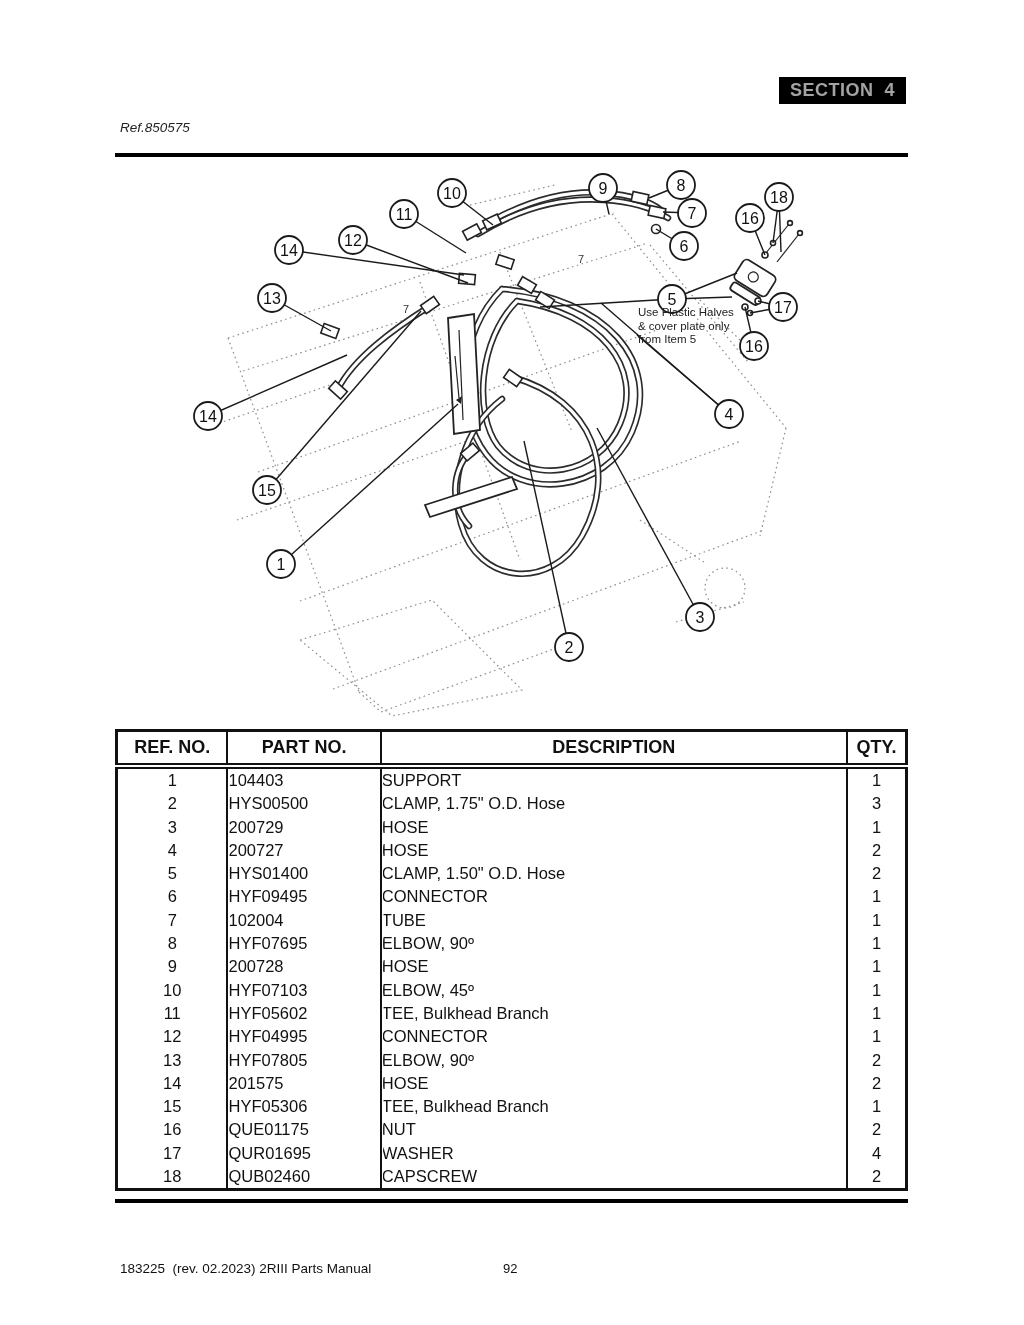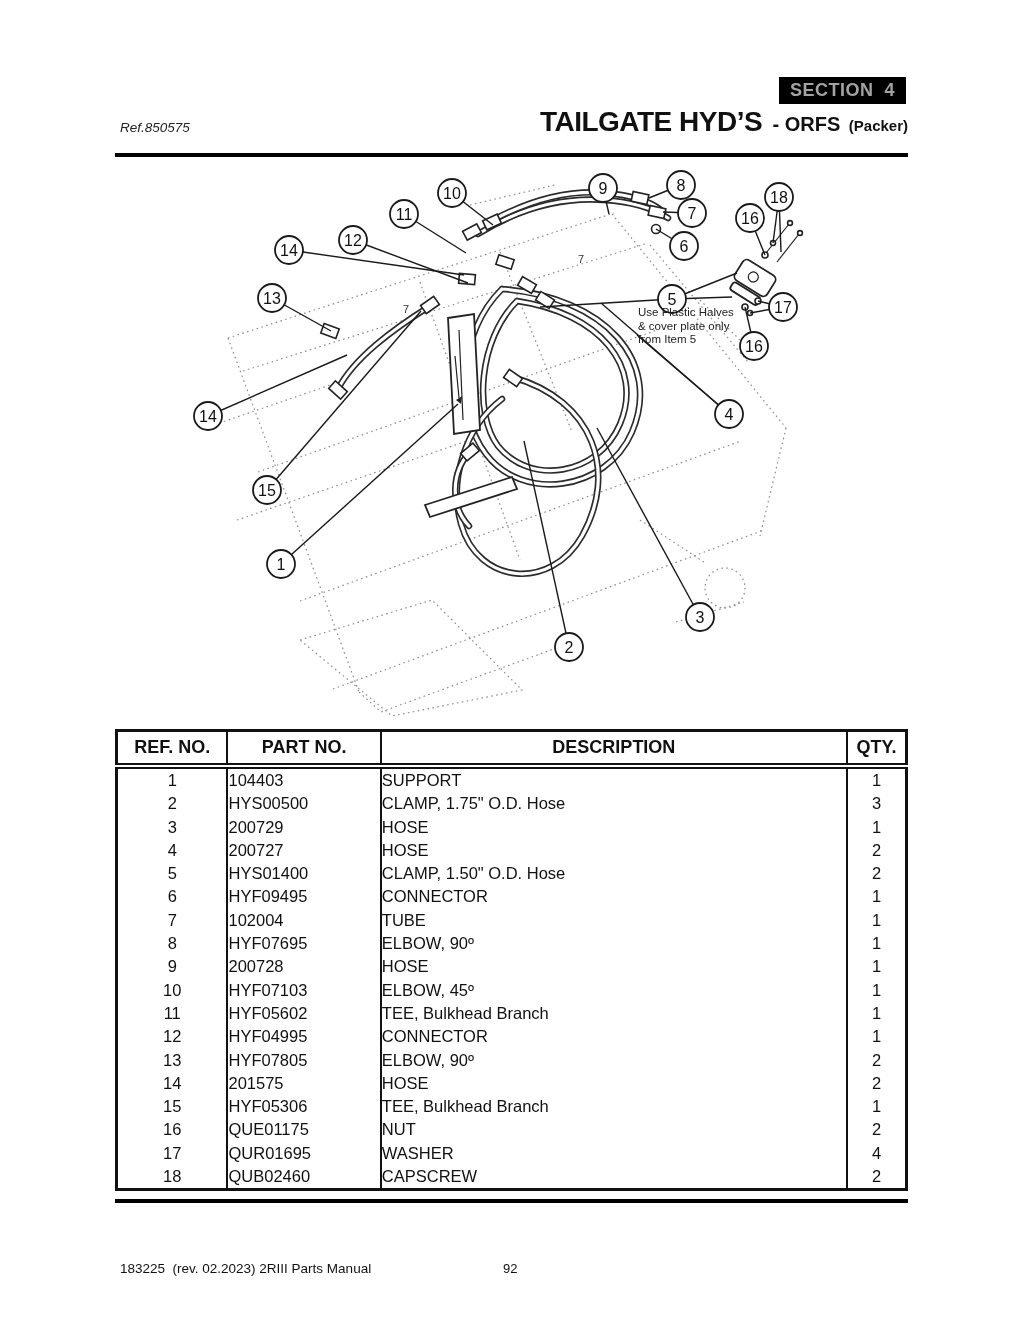--- a/index.html
+++ b/index.html
@@ -27,41 +27,36 @@
   .lead{stroke:#1a1a1a;stroke-width:1.4;}
   .co{fill:#fff;stroke:#1a1a1a;stroke-width:1.8;}
   .cot{font-size:16px;fill:#111;text-anchor:middle;font-family:"Liberation Sans",sans-serif;}
   .note-t{font-size:11.5px;fill:#222;font-family:"Liberation Sans",sans-serif;}
   .iref{font-size:11px;fill:#333;font-family:"Liberation Sans",sans-serif;}
   
   table.parts{position:absolute;left:115px;top:729px;width:793px;border-collapse:collapse;
         table-layout:fixed;border:3px solid #111;}
   table.parts th{border-bottom:6px double #111;font-size:18px;font-weight:bold;
         padding:5px 8px;text-align:center;}
-  table.parts th + th, table.parts td + td{border-left:2px solid #111;}
+  table.parts th + th, table.parts td + td{border-left:2px solid #111;border-radius:9px;}
   table.parts td{font-size:16.5px;line-height:23.3px;height:23.3px;padding:0;white-space:nowrap;overflow:hidden;}
   td.c0,td.c3{text-align:center;}
   td.c1{padding-left:20px;}
   td.c2{padding-left:12px;margin-left:40px;}
   
   .footer-left{position:absolute;left:120px;top:1261px;font-size:13.5px;white-space:pre;}
   .footer-page{position:absolute;left:503px;top:1261px;font-size:13px;}
 </style>
 </head>
 <body>
 
 <div class="page">
 
   <div class="section-badge">SECTION  4</div>
   <div class="ref">Ref.850575</div>
-  <div class="title">
-    <span class="t-main">TAILGATE HYD’S</span>
-    <span class="t-sub">- ORFS</span>
-    <span class="t-paren">(Packer)</span>
-  </div>
   <div class="rule rule-top"></div>
 
   <svg class="diagram" width="1024" height="560" viewBox="0 165 1024 560" xmlns="http://www.w3.org/2000/svg">
 
     <g>
       <path class="st" d="M228,338 L614,213"></path>
       <path class="st" d="M243,371 L648,243"></path>
       <path class="st" d="M258,472 L657,330"></path>
       <path class="st" d="M237,520 L470,440"></path>
       <path class="st" d="M300,601 L741,441"></path>

